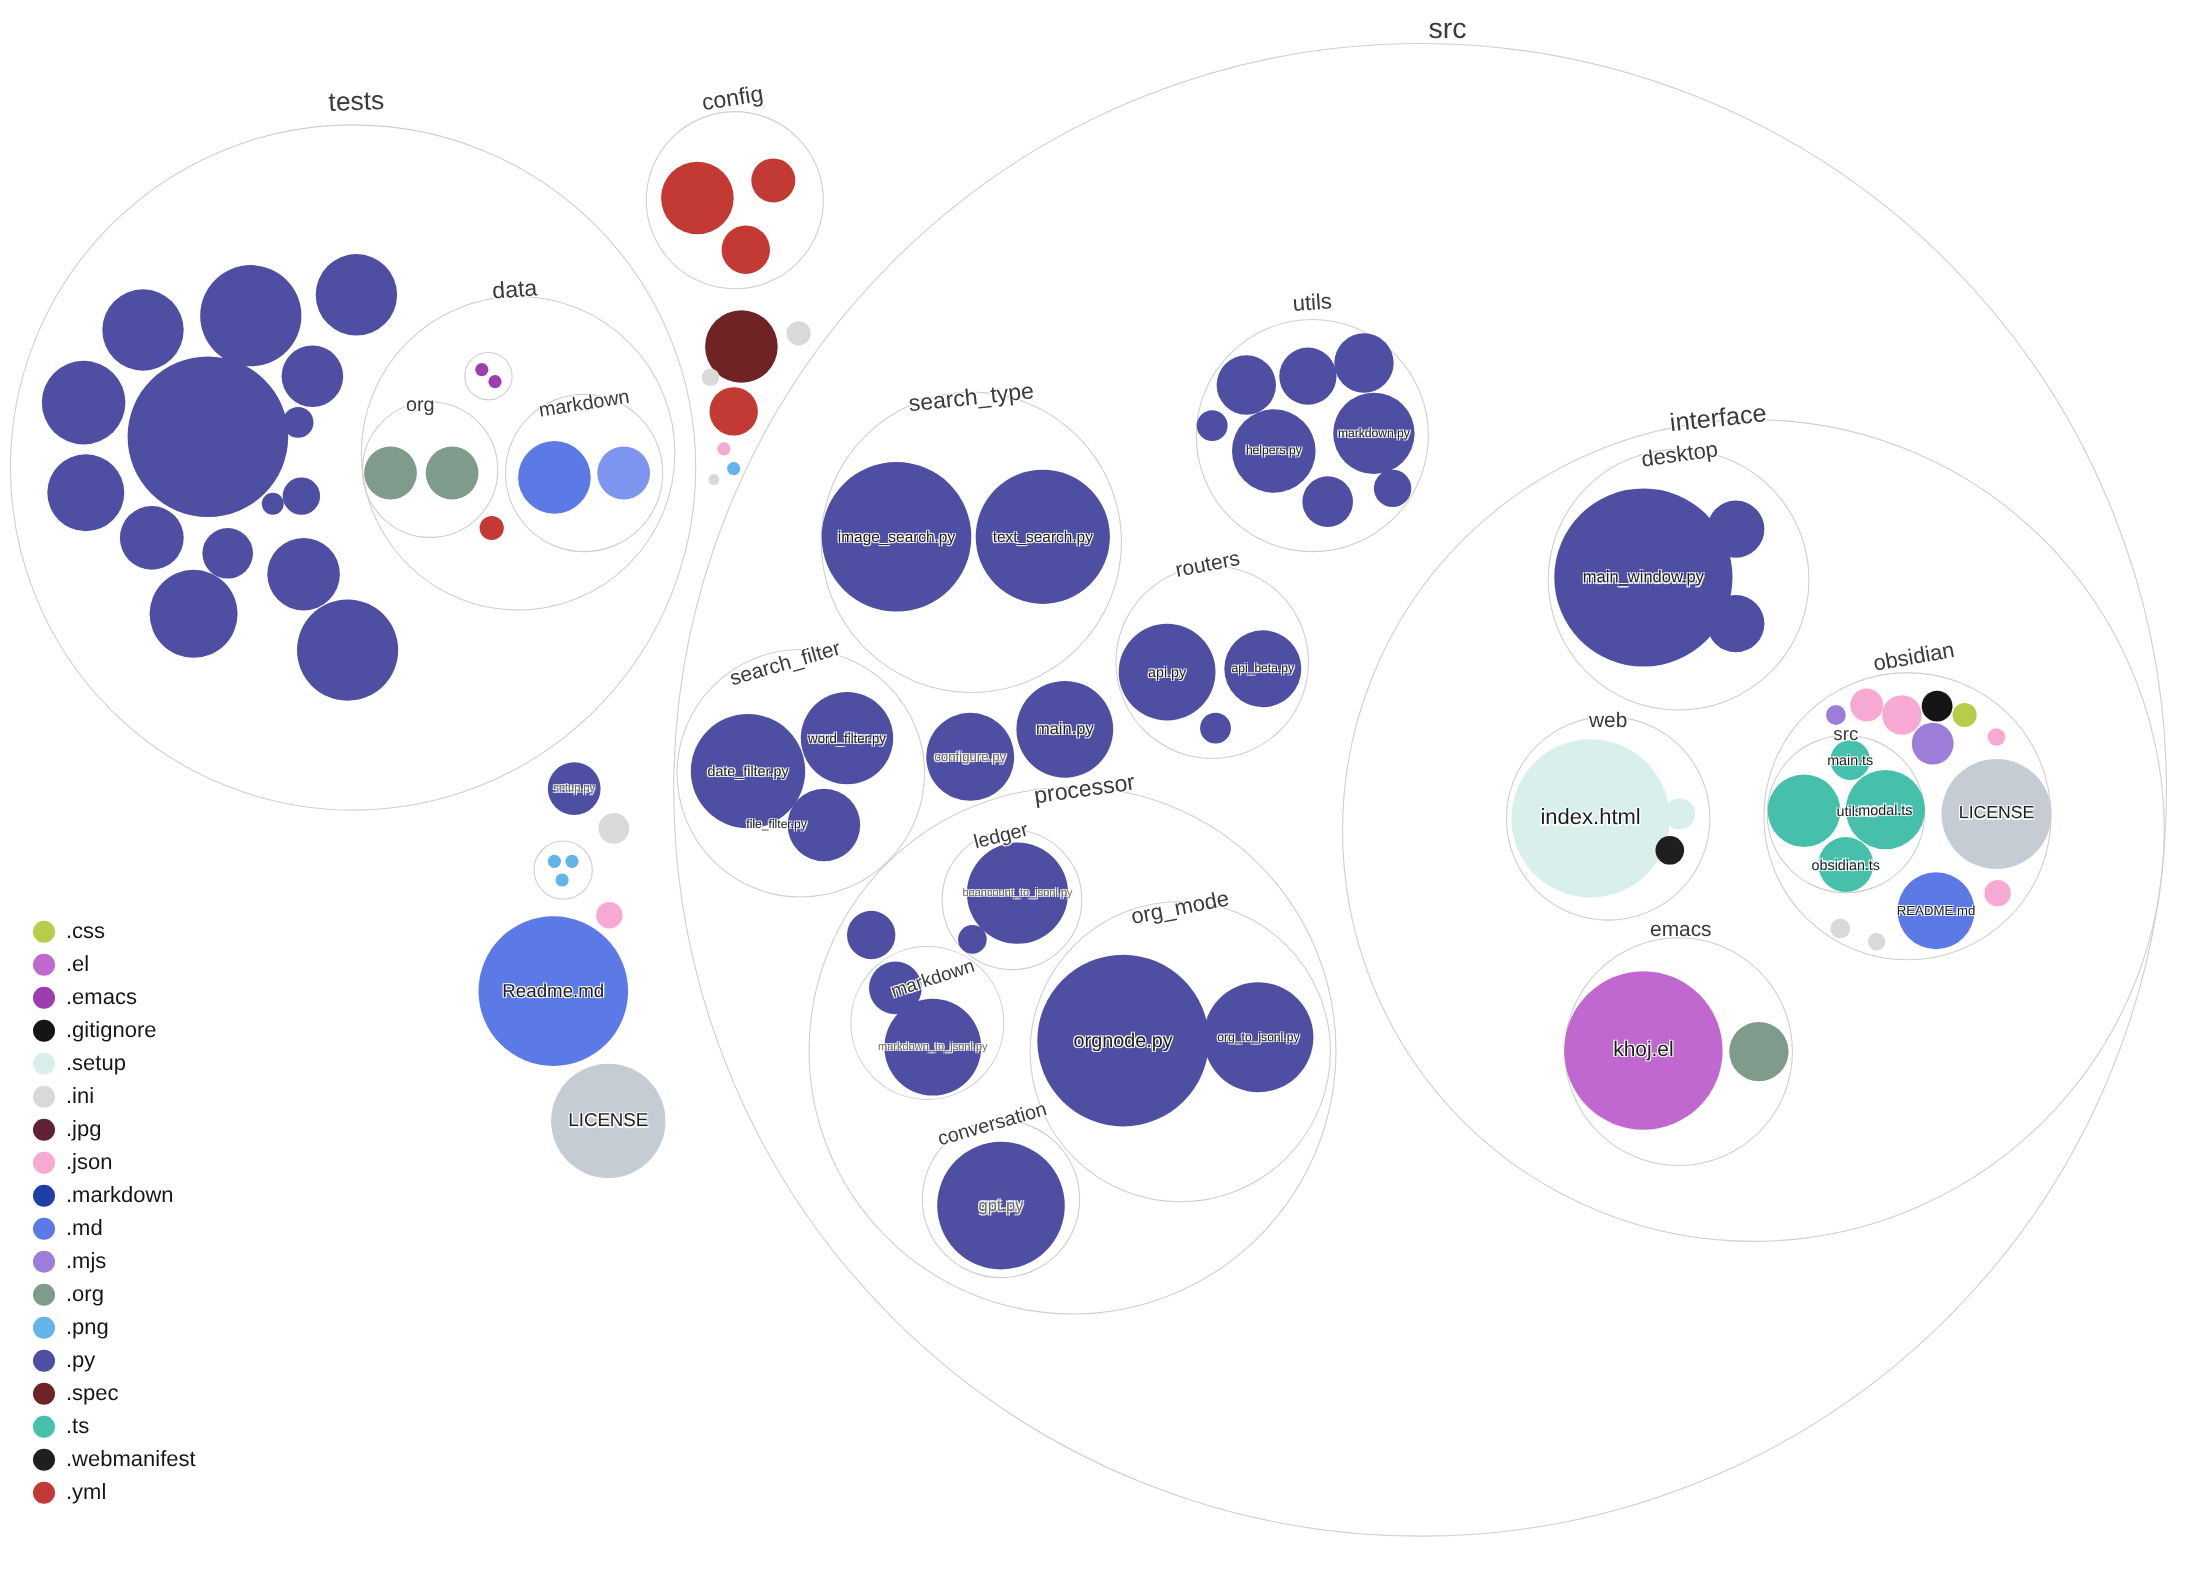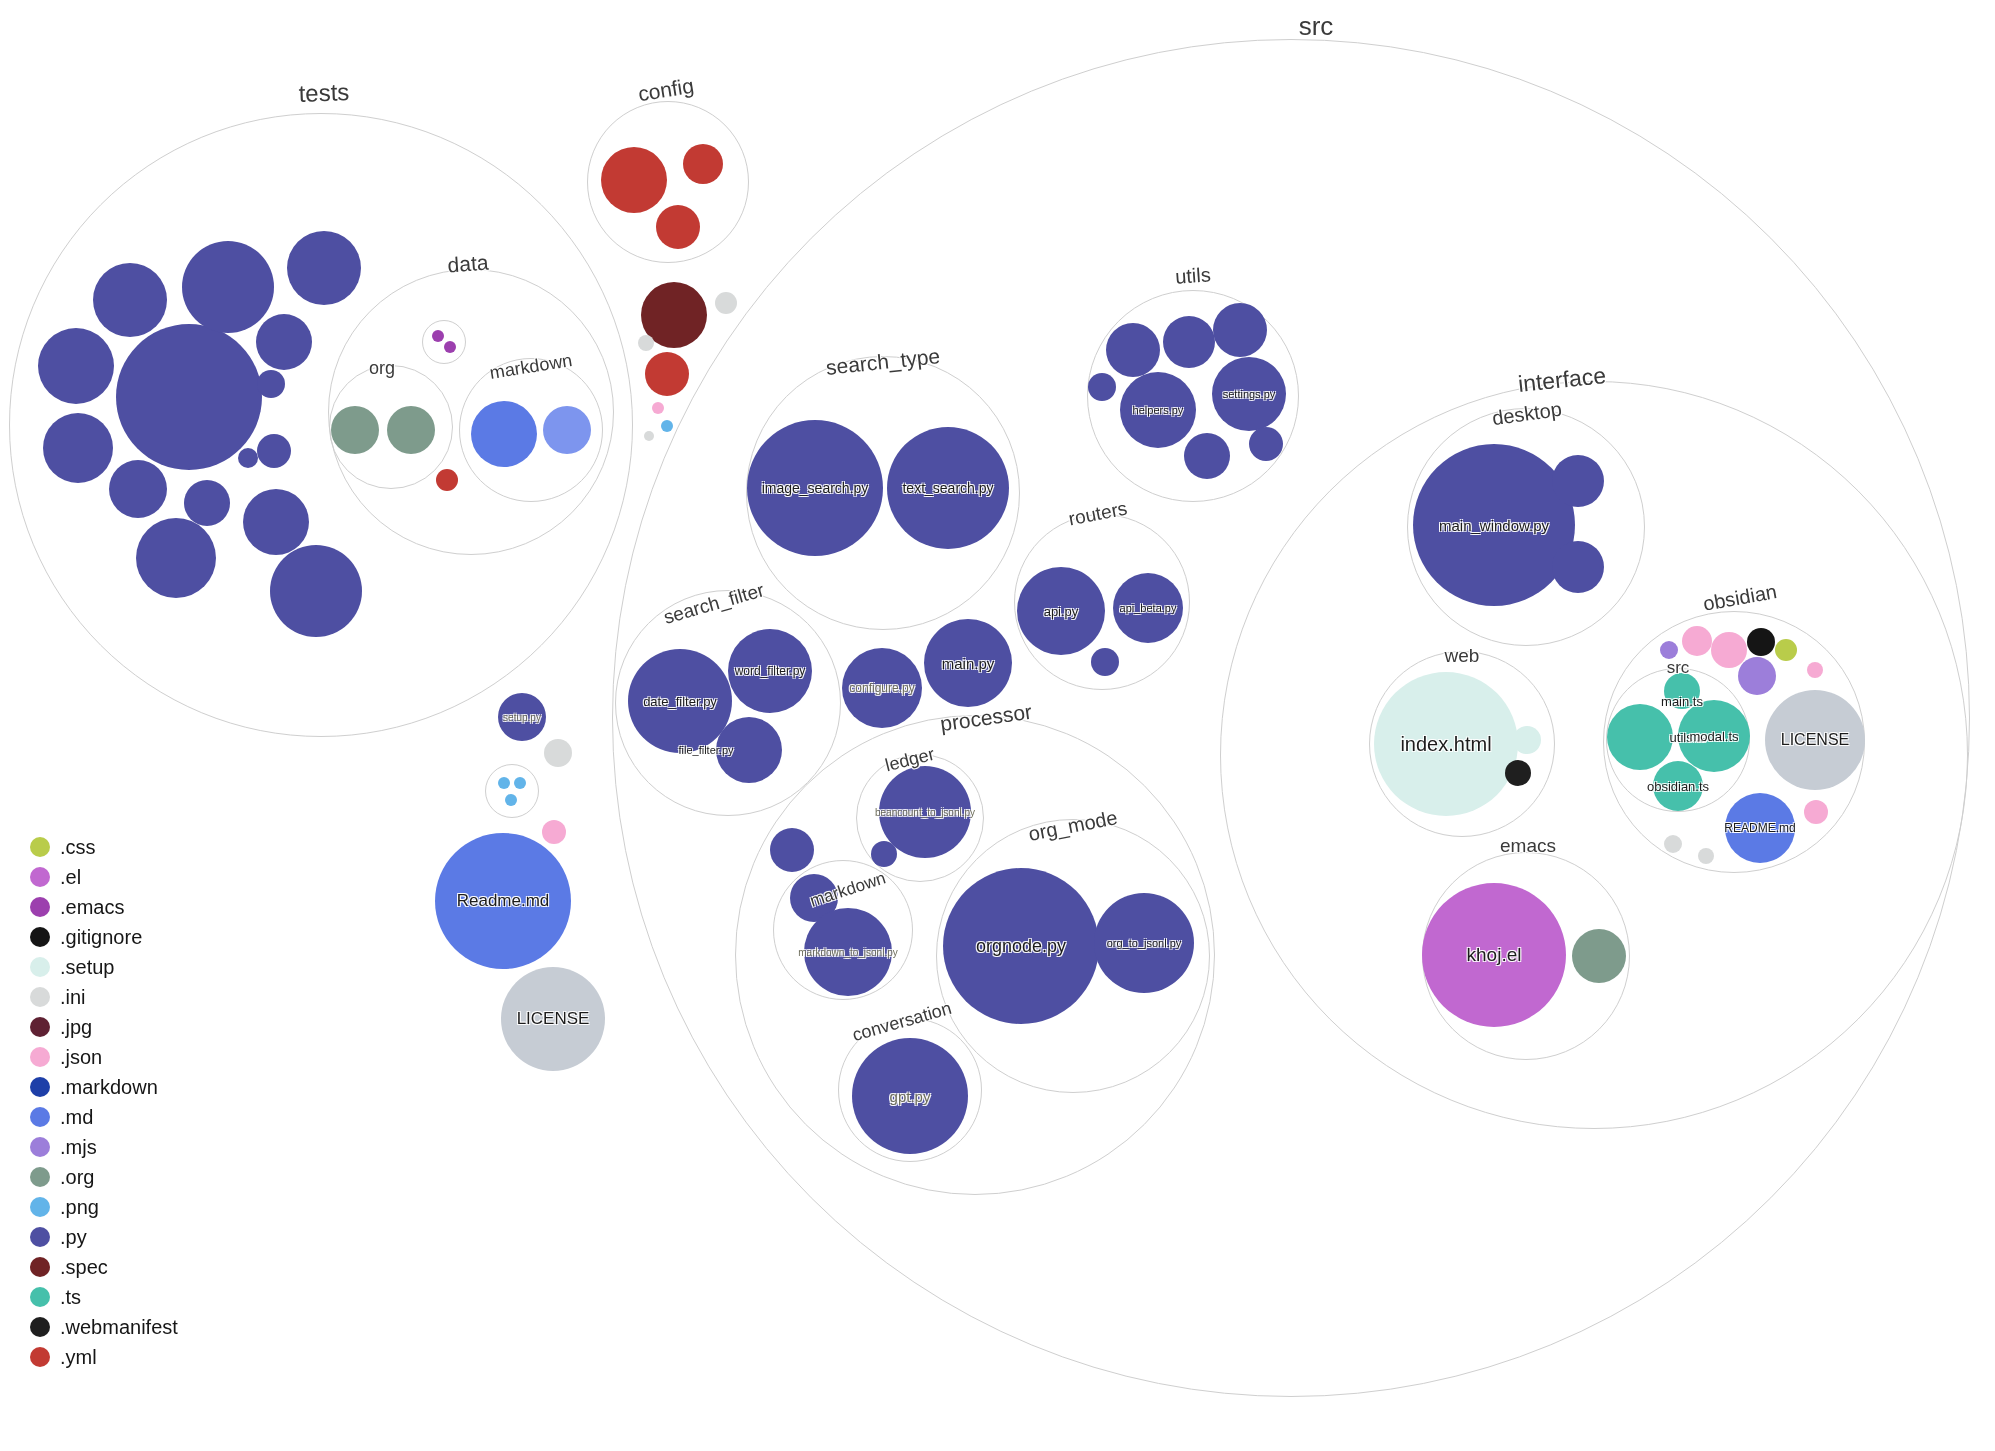--- a/index.html
+++ b/index.html
@@ -232,41 +232,41 @@
     <div class="nlabel lbl-dark" style="left: 948px; top: 488px; font-size: 14px; transform: translate(-50%, -50%) rotate(0deg);">text_search.py</div>
     <div class="nlabel lbl-folder" style="left: 714px; top: 604px; font-size: 19px; transform: translate(-50%, -50%) rotate(-16deg);">search_filter</div>
     <div class="nlabel lbl-dark" style="left: 680px; top: 701px; font-size: 13px; transform: translate(-50%, -50%) rotate(0deg);">date_filter.py</div>
     <div class="nlabel lbl-dark" style="left: 770px; top: 671px; font-size: 12px; transform: translate(-50%, -50%) rotate(0deg);">word_filter.py</div>
     <div class="nlabel lbl-dark" style="left: 706px; top: 750px; font-size: 11px; transform: translate(-50%, -50%) rotate(0deg);">file_filter.py</div>
     <div class="nlabel lbl-folder" style="left: 1098px; top: 514px; font-size: 19px; transform: translate(-50%, -50%) rotate(-11deg);">routers</div>
     <div class="nlabel lbl-dark" style="left: 1061px; top: 611px; font-size: 13px; transform: translate(-50%, -50%) rotate(0deg);">api.py</div>
     <div class="nlabel lbl-dark" style="left: 1148px; top: 608px; font-size: 11px; transform: translate(-50%, -50%) rotate(0deg);">api_beta.py</div>
     <div class="nlabel lbl-folder" style="left: 1193px; top: 276px; font-size: 20px; transform: translate(-50%, -50%) rotate(-4deg);">utils</div>
     <div class="nlabel lbl-dark" style="left: 1158px; top: 410px; font-size: 11px; transform: translate(-50%, -50%) rotate(0deg);">helpers.py</div>
-    <div class="nlabel lbl-dark" style="left: 1249px; top: 394px; font-size: 11px; transform: translate(-50%, -50%) rotate(0deg);">settings.py</div>
+    <div class="nlabel lbl-dark" style="left: 1249px; top: 394px; font-size: 11px; transform: translate(-50%, -50%) rotate(0deg);">markdown.py</div>
     <div class="nlabel lbl-dark" style="left: 968px; top: 663px; font-size: 15px; transform: translate(-50%, -50%) rotate(0deg);">main.py</div>
     <div class="nlabel lbl-muted" style="left: 882px; top: 688px; font-size: 12px; transform: translate(-50%, -50%) rotate(0deg);">configure.py</div>
     <div class="nlabel lbl-folder" style="left: 986px; top: 718px; font-size: 21px; transform: translate(-50%, -50%) rotate(-8deg);">processor</div>
     <div class="nlabel lbl-folder" style="left: 910px; top: 760px; font-size: 18px; transform: translate(-50%, -50%) rotate(-14deg);">ledger</div>
     <div class="nlabel lbl-muted" style="left: 925px; top: 812px; font-size: 10px; transform: translate(-50%, -50%) rotate(0deg);">beancount_to_jsonl.py</div>
     <div class="nlabel lbl-folder" style="left: 848px; top: 890px; font-size: 17px; transform: translate(-50%, -50%) rotate(-18deg);">markdown</div>
     <div class="nlabel lbl-muted" style="left: 848px; top: 952px; font-size: 10px; transform: translate(-50%, -50%) rotate(0deg);">markdown_to_jsonl.py</div>
     <div class="nlabel lbl-folder" style="left: 1073px; top: 826px; font-size: 20px; transform: translate(-50%, -50%) rotate(-11deg);">org_mode</div>
     <div class="nlabel lbl-dark" style="left: 1021px; top: 946px; font-size: 18px; transform: translate(-50%, -50%) rotate(0deg);">orgnode.py</div>
     <div class="nlabel lbl-dark" style="left: 1144px; top: 943px; font-size: 11px; transform: translate(-50%, -50%) rotate(0deg);">org_to_jsonl.py</div>
     <div class="nlabel lbl-folder" style="left: 902px; top: 1022px; font-size: 18px; transform: translate(-50%, -50%) rotate(-16deg);">conversation</div>
     <div class="nlabel lbl-muted" style="left: 910px; top: 1096px; font-size: 15px; transform: translate(-50%, -50%) rotate(0deg);">gpt.py</div>
     <div class="nlabel lbl-folder" style="left: 1562px; top: 380px; font-size: 23px; transform: translate(-50%, -50%) rotate(-6deg);">interface</div>
     <div class="nlabel lbl-folder" style="left: 1527px; top: 414px; font-size: 20px; transform: translate(-50%, -50%) rotate(-8deg);">desktop</div>
     <div class="nlabel lbl-dark" style="left: 1494px; top: 525px; font-size: 15px; transform: translate(-50%, -50%) rotate(0deg);">main_window.py</div>
     <div class="nlabel lbl-folder" style="left: 1462px; top: 656px; font-size: 19px; transform: translate(-50%, -50%) rotate(0deg);">web</div>
     <div class="nlabel lbl-dark" style="left: 1446px; top: 744px; font-size: 20px; transform: translate(-50%, -50%) rotate(0deg);">index.html</div>
     <div class="nlabel lbl-folder" style="left: 1740px; top: 598px; font-size: 20px; transform: translate(-50%, -50%) rotate(-10deg);">obsidian</div>
     <div class="nlabel lbl-folder" style="left: 1678px; top: 668px; font-size: 17px; transform: translate(-50%, -50%) rotate(0deg);">src</div>
-    <div class="nlabel lbl-dark" style="left: 1682px; top: 691px; font-size: 13px; transform: translate(-50%, -50%) rotate(0deg); margin-top: 10px;">main.ts</div>
+    <div class="nlabel lbl-dark" style="left: 1682px; top: 691px; font-size: 13px; transform: translate(-50%, -50%) rotate(0deg);">main.ts</div>
     <div class="nlabel lbl-dark" style="left: 1640px; top: 737px; font-size: 13px; transform: translate(-50%, -50%) rotate(0deg); margin-left: 48px;">utils.ts</div>
     <div class="nlabel lbl-dark" style="left: 1714px; top: 736px; font-size: 13px; transform: translate(-50%, -50%) rotate(0deg);">modal.ts</div>
     <div class="nlabel lbl-dark" style="left: 1678px; top: 786px; font-size: 13px; transform: translate(-50%, -50%) rotate(0deg);">obsidian.ts</div>
     <div class="nlabel lbl-dark" style="left: 1815px; top: 740px; font-size: 16px; transform: translate(-50%, -50%) rotate(0deg);">LICENSE</div>
     <div class="nlabel lbl-dark" style="left: 1760px; top: 828px; font-size: 12px; transform: translate(-50%, -50%) rotate(0deg);">README.md</div>
     <div class="nlabel lbl-folder" style="left: 1528px; top: 846px; font-size: 19px; transform: translate(-50%, -50%) rotate(0deg);">emacs</div>
     <div class="nlabel lbl-dark" style="left: 1494px; top: 955px; font-size: 19px; transform: translate(-50%, -50%) rotate(0deg);">khoj.el</div>
   </div>
 
 </body></html>

